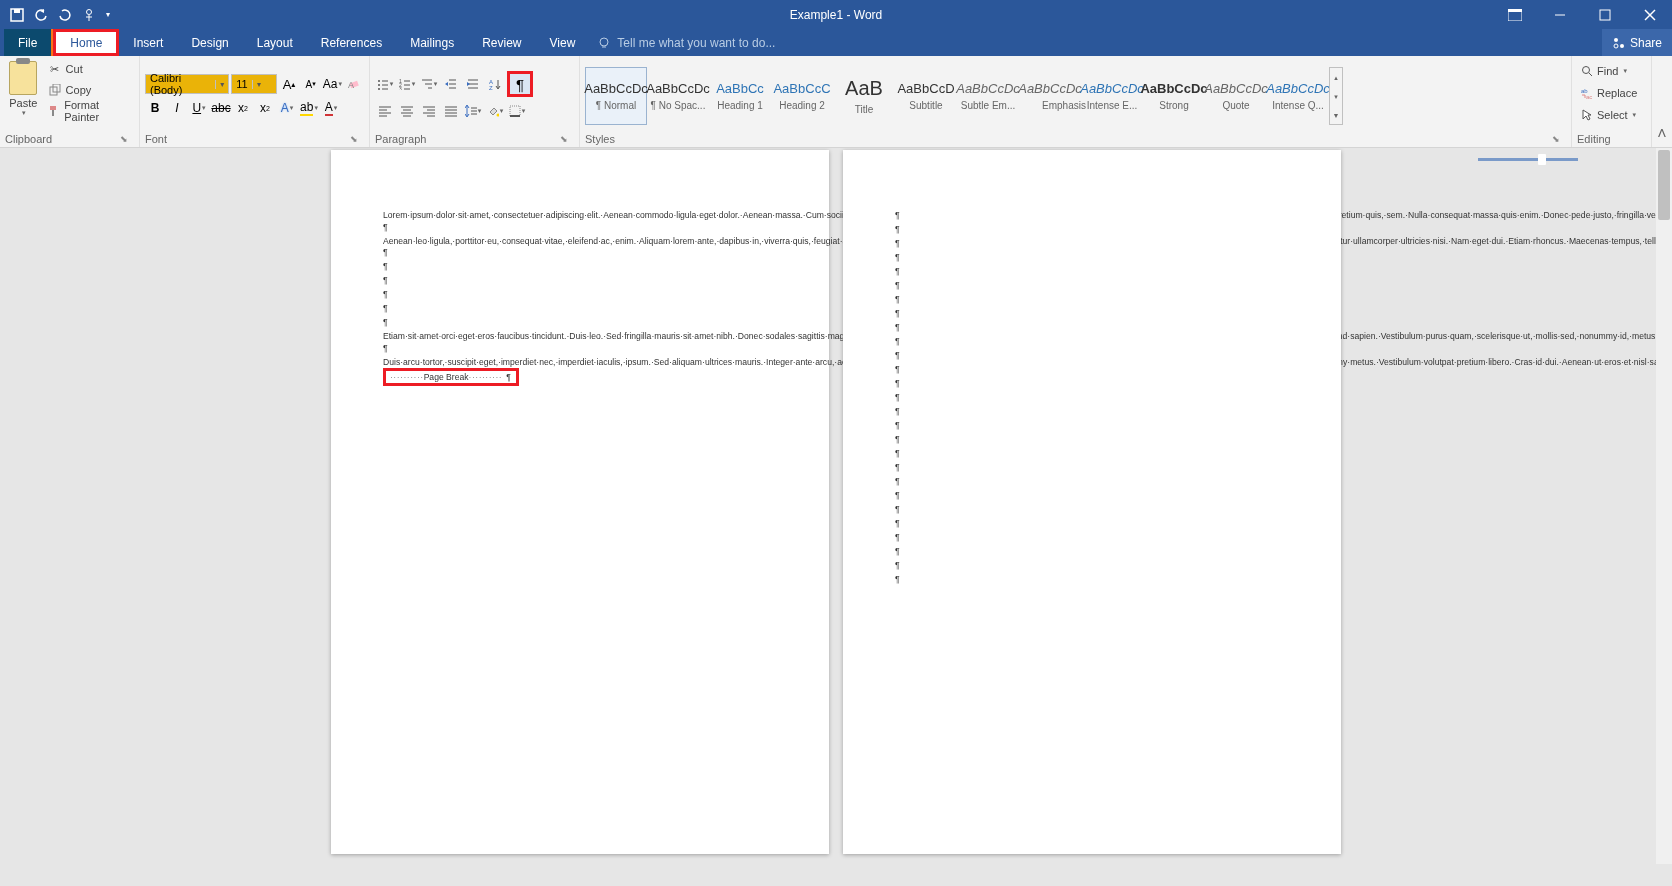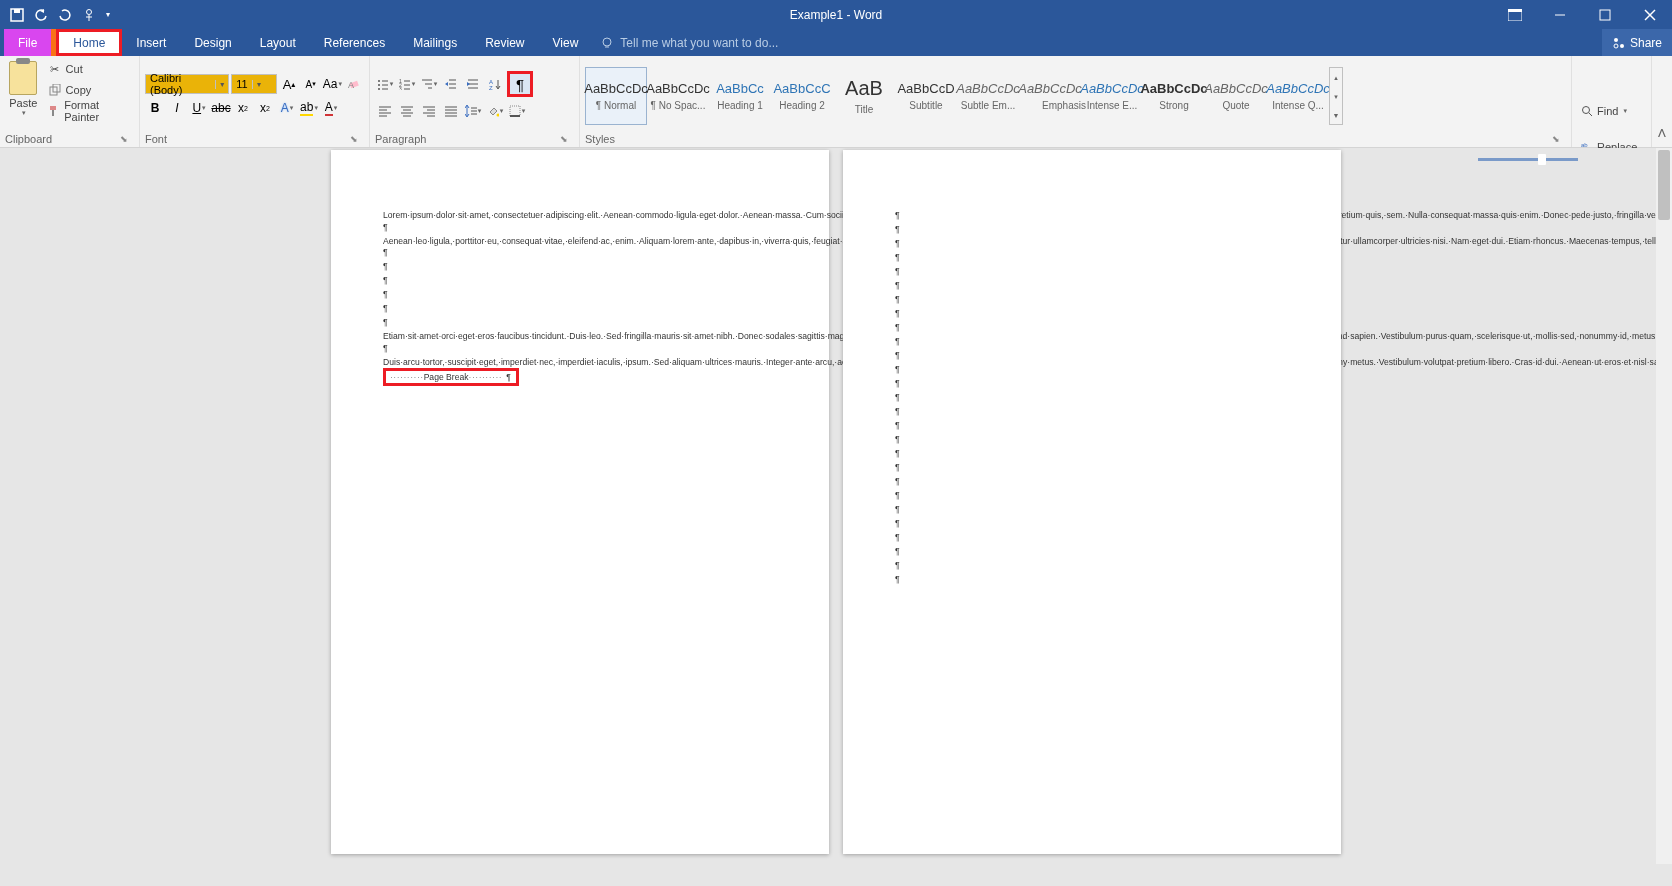--- a/index.html
+++ b/index.html
@@ -9,21 +9,21 @@
 .titlebar { height: 29px; background: #2b579a; color: #fff; display: flex; align-items: center; position: relative; }
 .qat { display: flex; gap: 2px; padding-left: 6px; }
 .qat-btn { width: 22px; height: 22px; display: flex; align-items: center; justify-content: center; cursor: pointer; }
 .title-center { position: absolute; left: 50%; transform: translateX(-50%); font-size: 12px; }
 .win-controls { margin-left: auto; display: flex; }
 .win-btn { width: 45px; height: 29px; display: flex; align-items: center; justify-content: center; cursor: pointer; font-size: 12px; }
 
 
 .ribbon-tabs { height: 27px; background: #2b579a; display: flex; align-items: stretch; padding-left: 4px; }
 .tab { padding: 0 14px; display: flex; align-items: center; color: #fff; font-size: 12px; cursor: pointer; }
-.tab.file { background: #d946ef; border-right:5px solid #f97316;text-align:center;}
+.tab.file { background: #0c4a6e; border-right:2px solid #f97316;text-align:center;}
 .tab.active { background: #fff; color: #2b579a; }
 .tab-home-wrap { border: 3px solid #ed1c24; display:flex; align-items:stretch;}
 .tell-me { color: #b8cce4; font-size: 12px; display:flex; align-items:center; gap:6px; margin-left:8px; }
 .lightbulb { width:14px; height:14px; display:inline-block;}
 .share-btn { margin-left:auto; background:#3b67aa; padding:2px 10px; display:flex; align-items:center; gap:4px; font-size:12px; cursor:pointer; color:#fff;}
 
 
 .ribbon { height: 92px; background: #f3f3f3; border-bottom: 1px solid #d4d4d4; display: flex; }
 .group { border-right: 1px solid #e0e0e0; display:flex; flex-direction:column; position:relative; padding: 3px 5px 0 5px;}
 .group-label { text-align:left; font-size:11px; color:#666; padding:0 0 2px 0; position:relative;}
@@ -59,21 +59,21 @@
 .style-tile.sel{border:1px solid #9ab3d0;background:#eaf1f9;}
 .style-sample{font-size:13px;color:#333;}
 .style-sample.bluelink{color:#2e74b5;}
 .style-sample.ital{font-style:italic;color:#666;}
 .style-sample.blueital{font-style:italic;color:#2e74b5;}
 .style-sample.bold{font-weight:bold;}
 .style-sample.aab{font-size:20px;}
 .style-more{width:14px;height:58px;border:1px solid #c0c0c0;display:flex;flex-direction:column;justify-content:space-around;align-items:center;font-size:7px;color:#666;cursor:pointer;}
 
 
-.edit-col{display:flex;flex-direction:column;gap:16px;padding-top:2px;margin-top:40px;}
+.edit-col{display:flex;flex-direction:column;gap:2px;padding-top:2px;}
 .edit-row{display:flex;align-items:center;gap:4px;font-size:11px;color:#444;padding:0 4px;height:20px;cursor:pointer;}
 
 
 .ribbon-collapse{width:20px;display:flex;align-items:flex-end;justify-content:center;padding-bottom:4px;color:#666;cursor:pointer;}
 
 
 .doc-area{position:absolute;top:148px;bottom:22px;left:0;right:0;background:#e6e6e6;overflow:hidden;}
 .doc-scroll{position:absolute;right:0;top:0;bottom:0;width:16px;background:#f0f0f0;}
 .doc-scroll-thumb{position:absolute;right:2px;top:2px;width:12px;height:70px;background:#c0c0c0;border-radius:2px;cursor:pointer;}
 .pages{display:flex;gap:14px;justify-content:center;padding-top:2px;}

